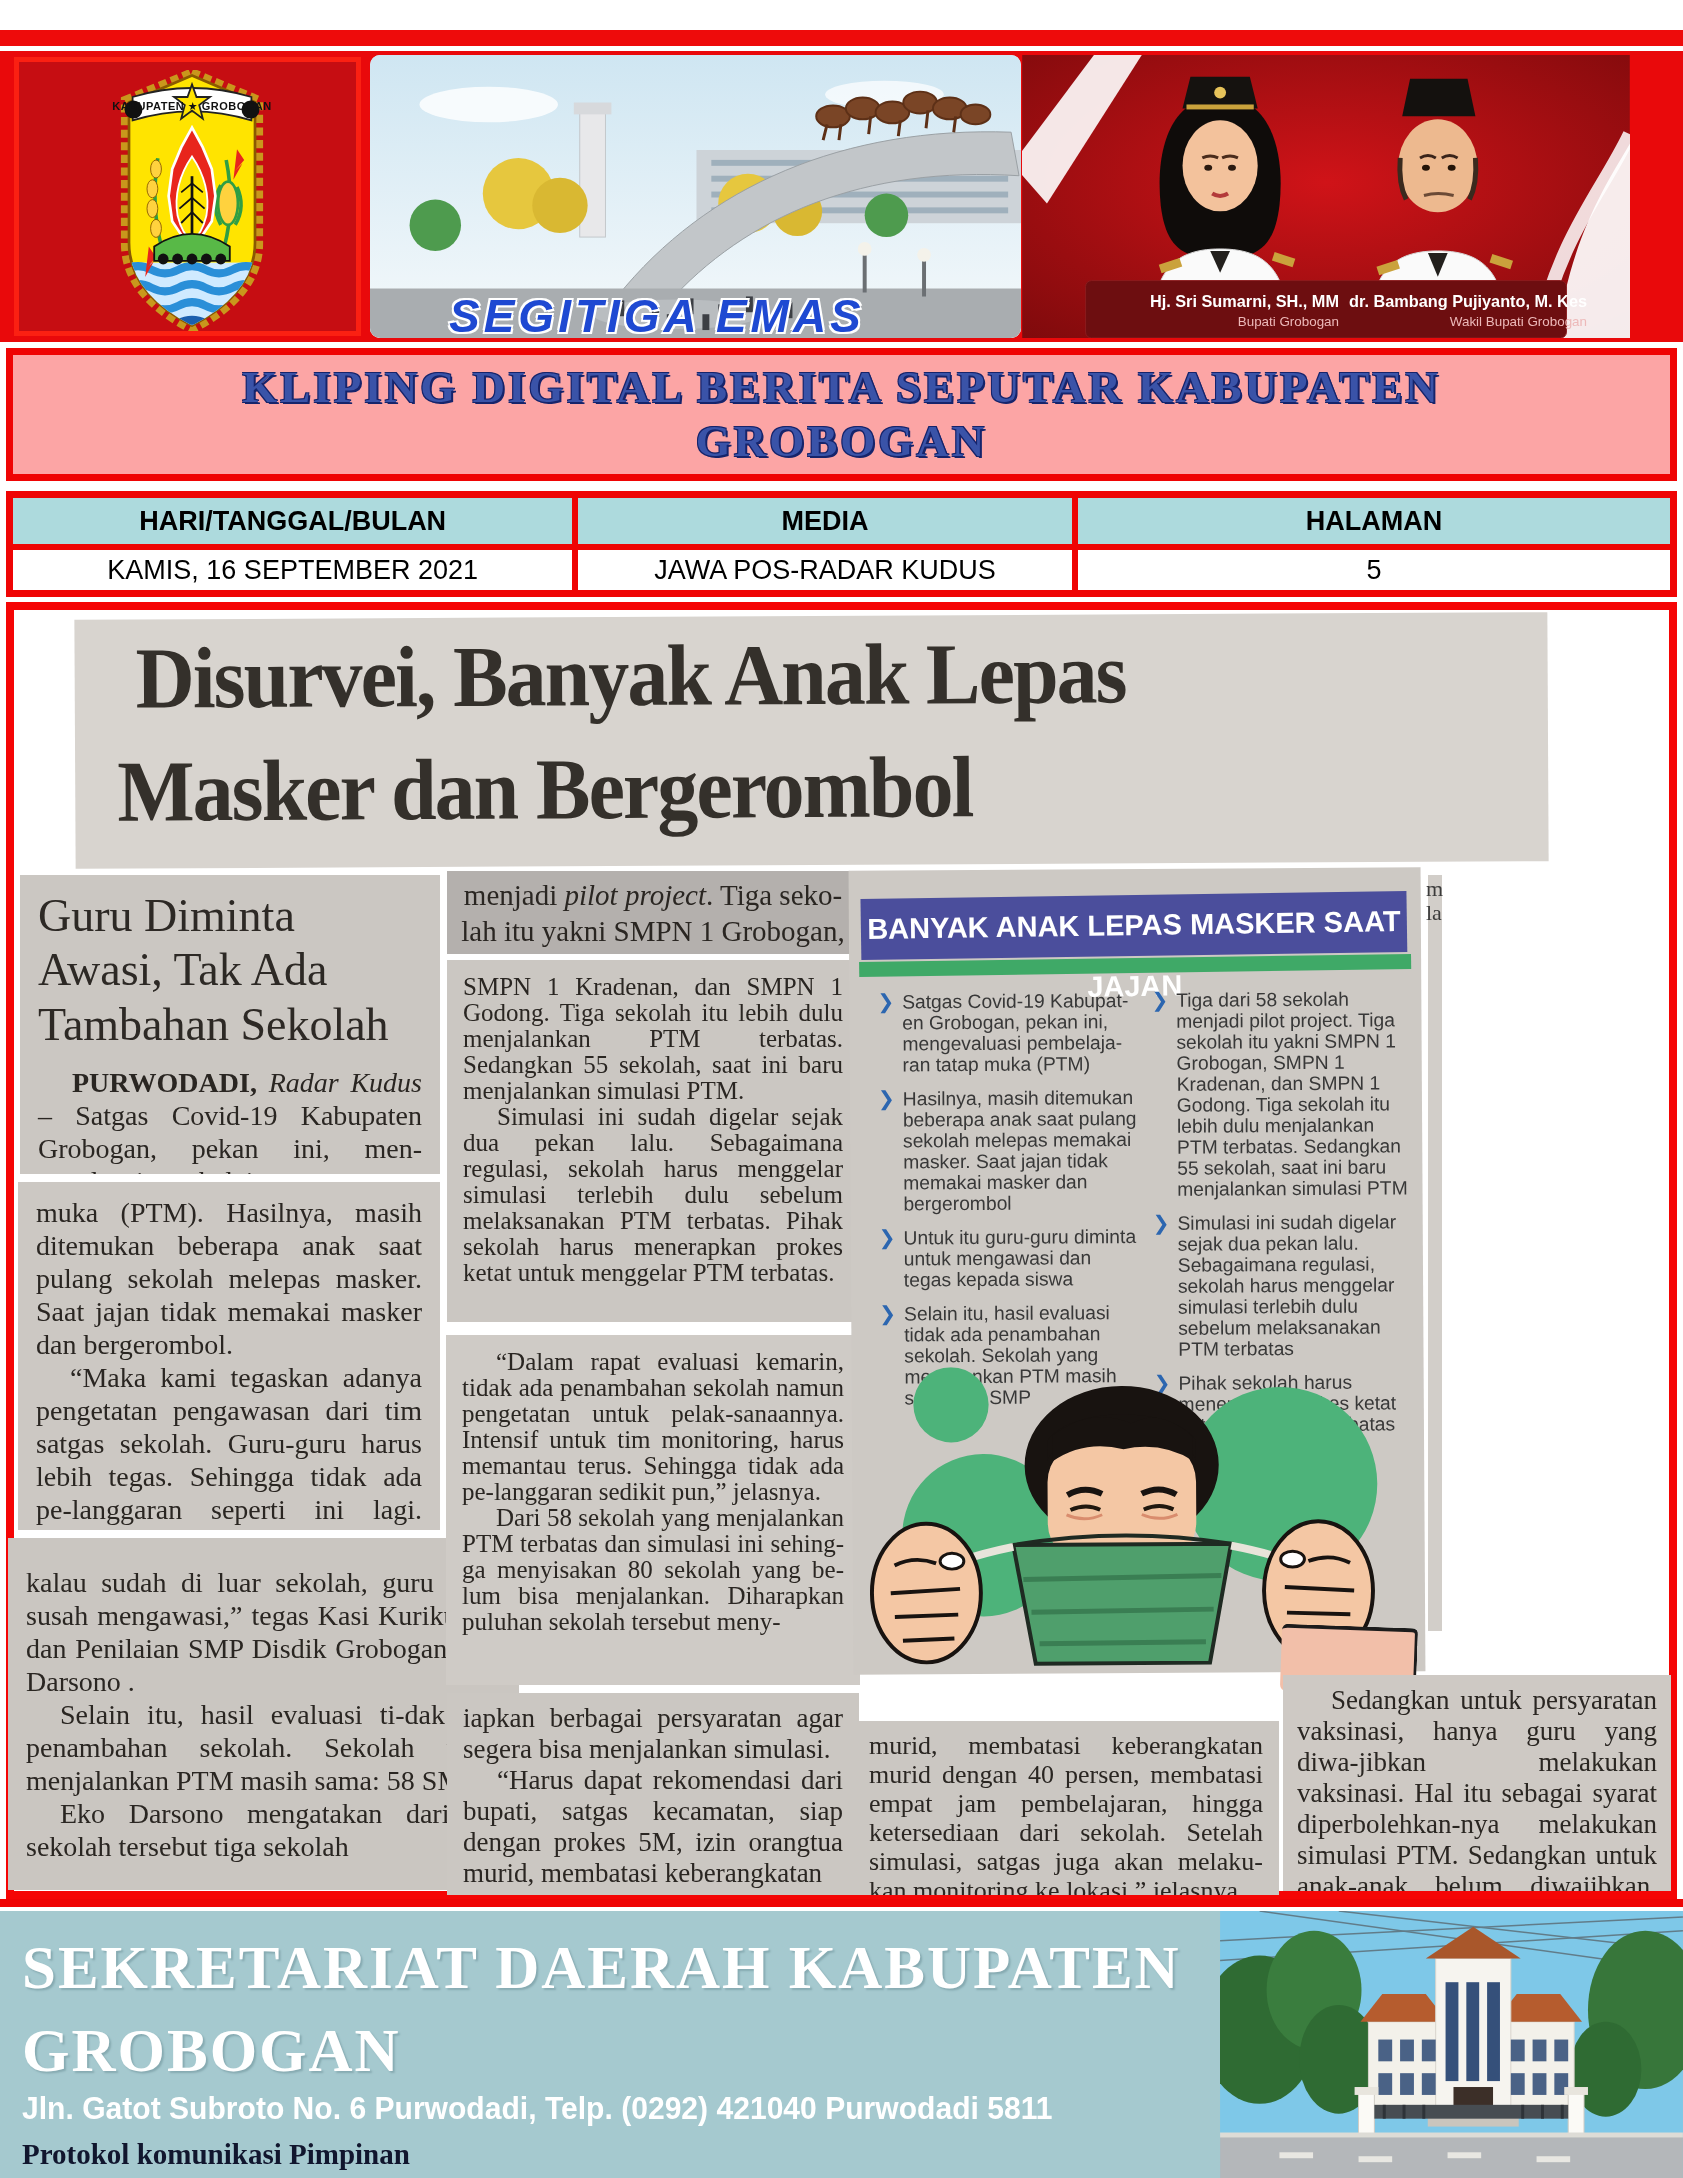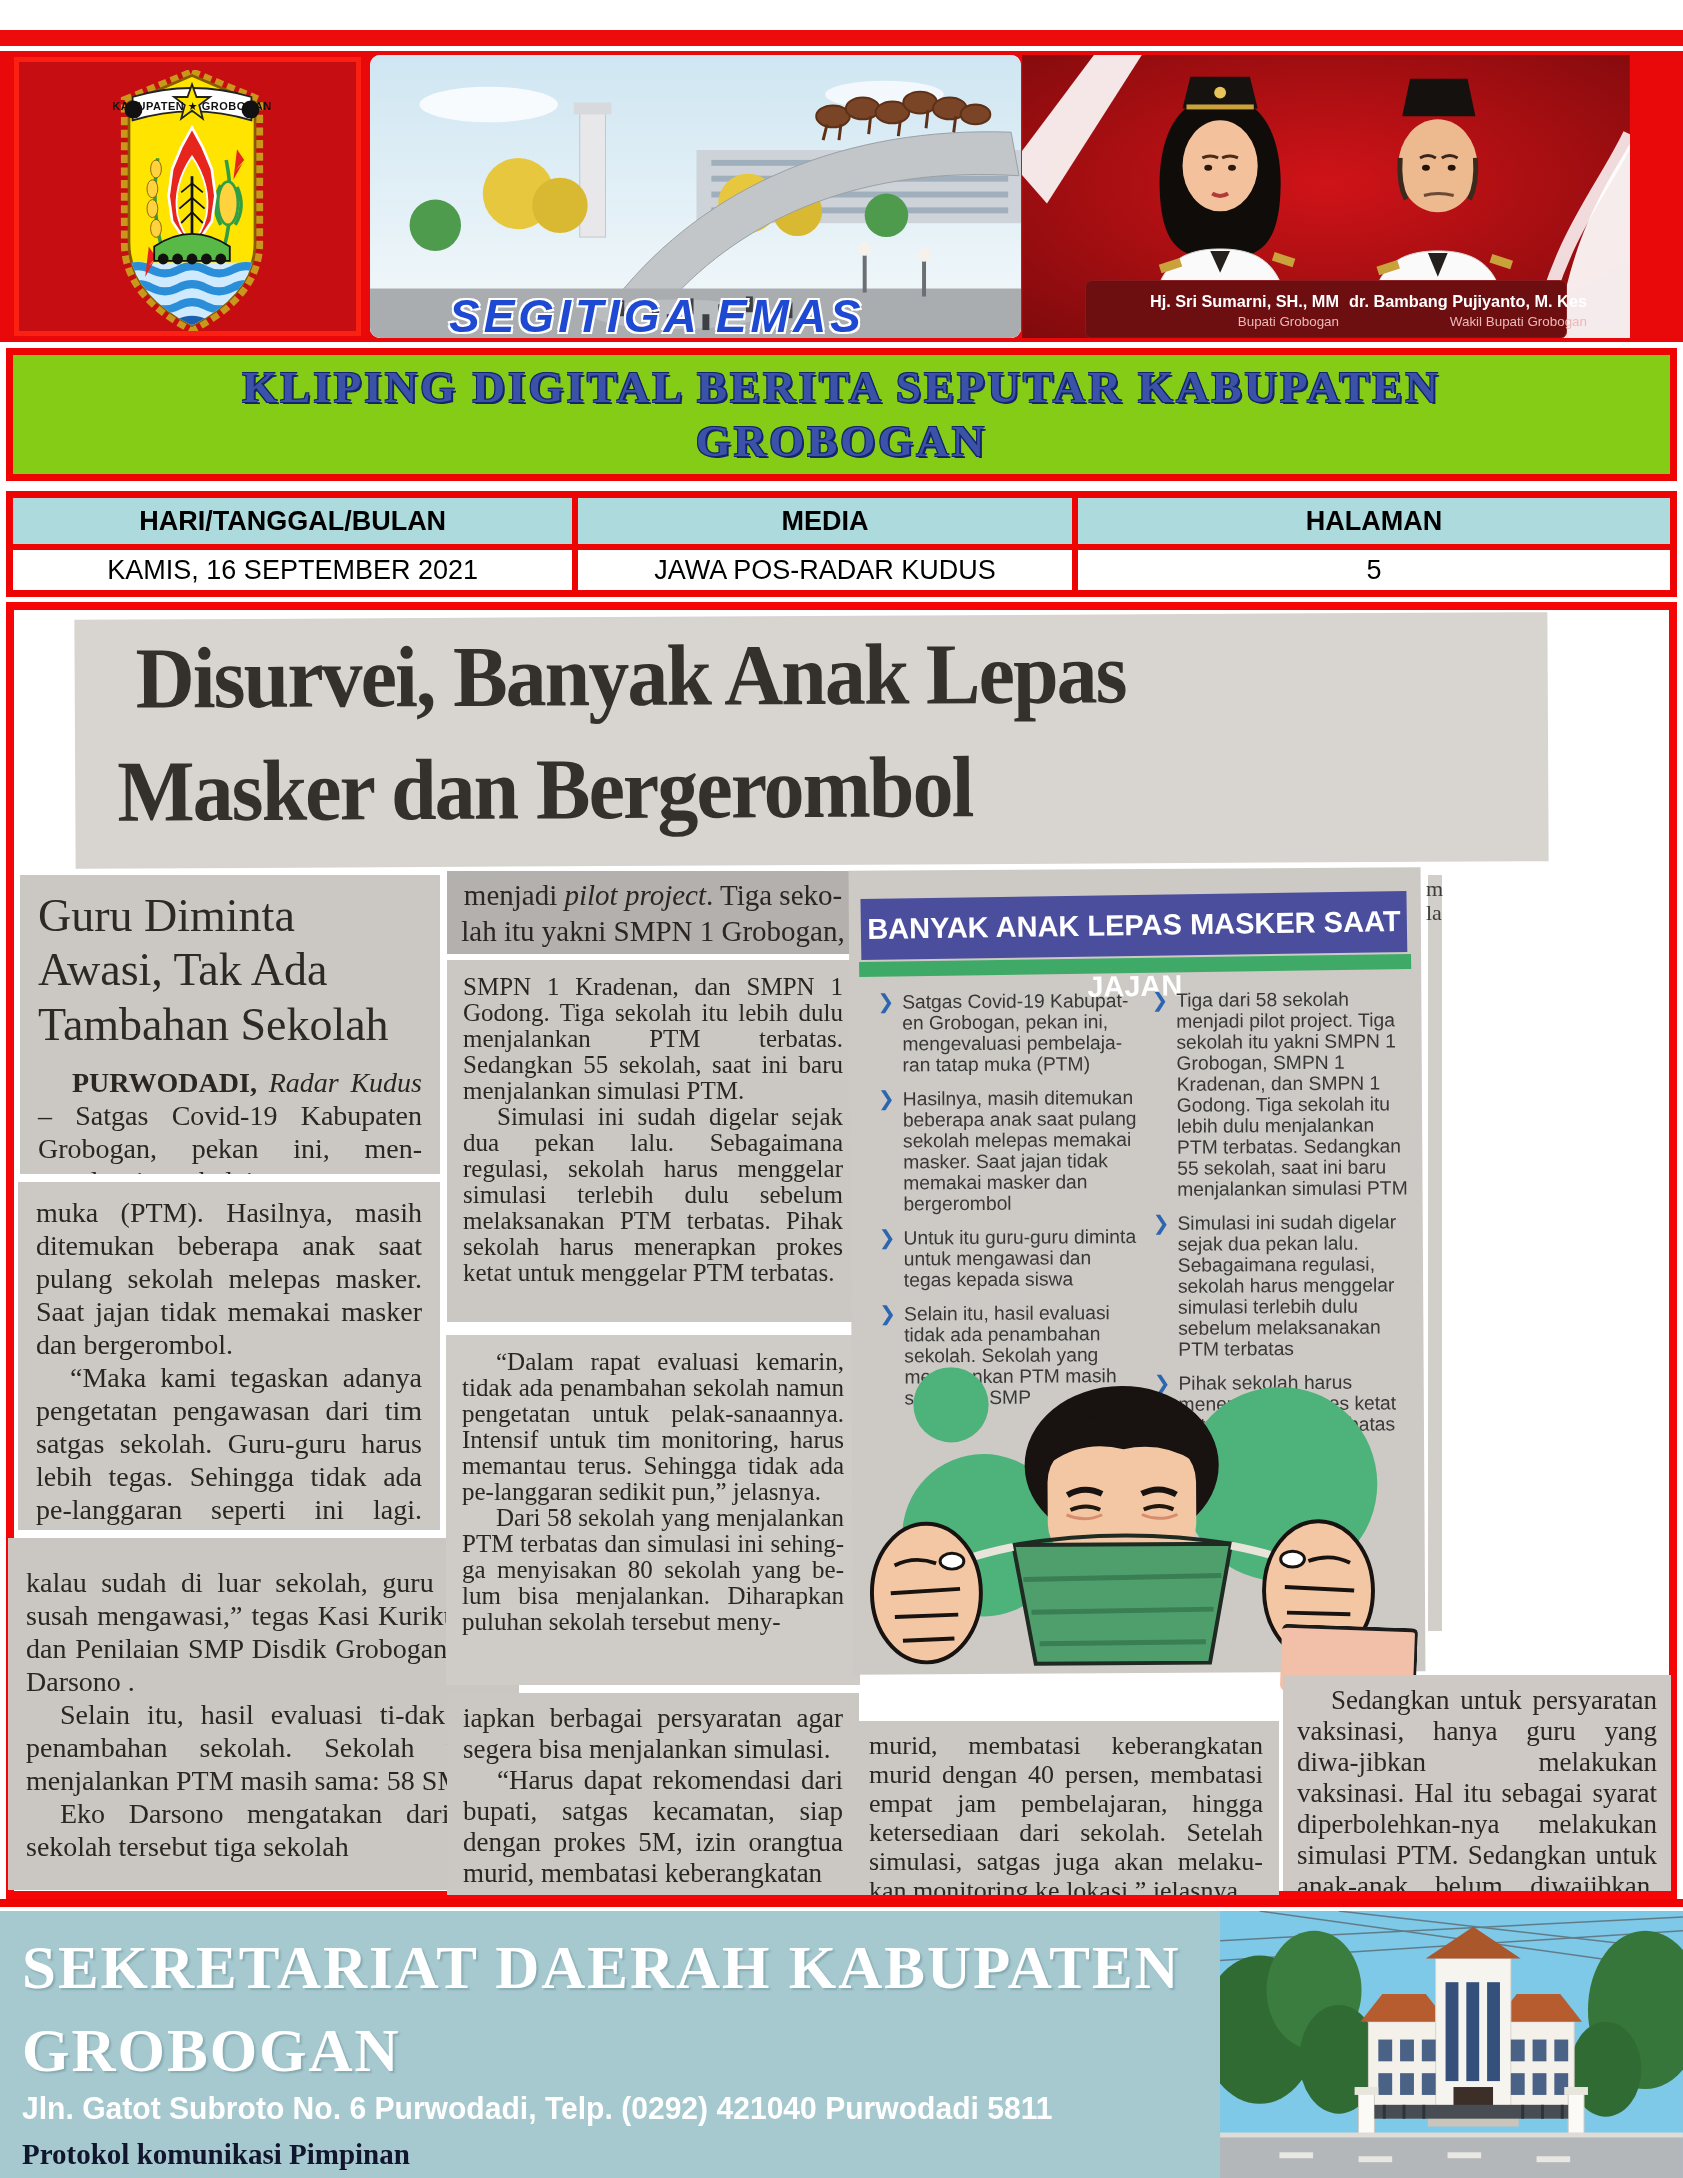--- a/index.html
+++ b/index.html
@@ -15,21 +15,21 @@
   .ribbon-text{left:0;top:30px;width:198px;text-align:center;font-size:11px;font-weight:bold;color:#111;letter-spacing:0.5px;white-space:nowrap;}
   .monument{left:370px;top:55px;width:651px;height:283px;overflow:hidden;background:#dfeef7;border-radius:10px;}
   .monument-caption{left:79px;top:234px;font-size:46px;font-weight:bold;font-style:italic;color:#1e49d2;
      text-shadow:-2px -2px 0 #fff,2px -2px 0 #fff,-2px 2px 0 #fff,2px 2px 0 #fff;letter-spacing:4px;}
   .officials{left:1022px;top:55px;width:608px;height:283px;overflow:hidden;}
   .off-name{color:#fff;text-align:right;line-height:1.25;}
   .off-name .nm{font-size:16.3px;font-weight:bold;}
   .off-name .tt{font-size:13.4px;color:#edb9b9;margin-top:3px;}
 
   
-  .banner{left:6px;top:348px;width:1671px;height:133px;background:#84cc16;border:7px solid #ef0404;box-sizing:border-box;text-align:center;}
+  .banner{left:6px;top:348px;width:1671px;height:133px;background:#fca5a5;border:7px solid #ef0404;box-sizing:border-box;text-align:center;}
   .banner .bl{font-family:"Liberation Serif","DejaVu Serif",serif;font-weight:bold;color:#3a53a8;letter-spacing:3px;
       text-shadow:2px 2px 0 #16246b,-1px -1px 0 #16246b,1px -1px 0 #16246b,-1px 1px 0 #16246b;}
   .banner .l1{font-size:45px;margin-top:6px;}
   .banner .l2{font-size:45px;margin-top:2px;}
 
   
   .meta-table{left:6px;top:491px;width:1671px;border:7px solid #ef0404;box-sizing:border-box;background:#ef0404;}
   .mrow{display:flex;}
   .mhead .mcell{background:#addadd;height:46px;line-height:46px;font-weight:bold;font-size:27px;}
   .mval .mcell{background:#ffffff;height:40px;line-height:40px;font-size:27px;margin-top:6px;}

